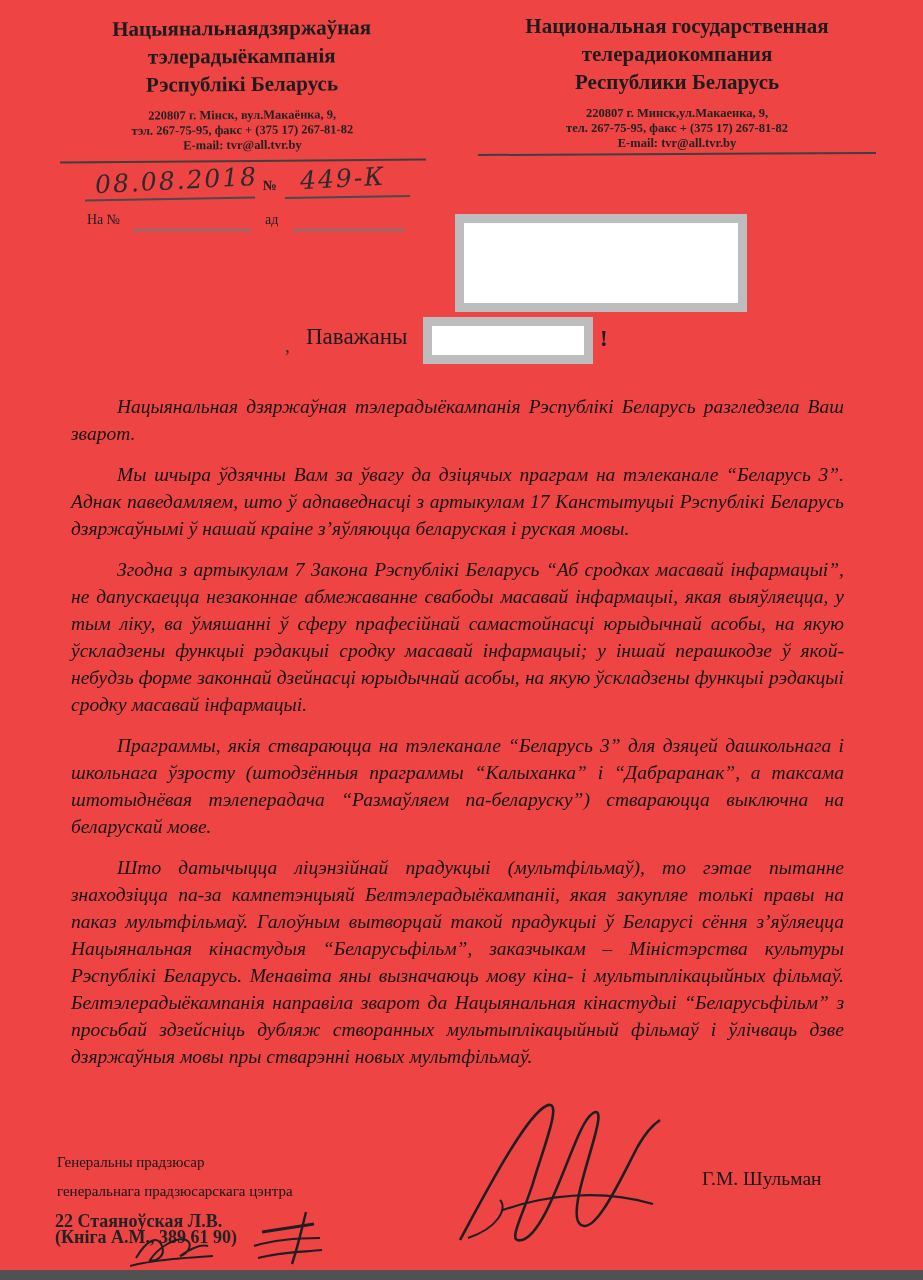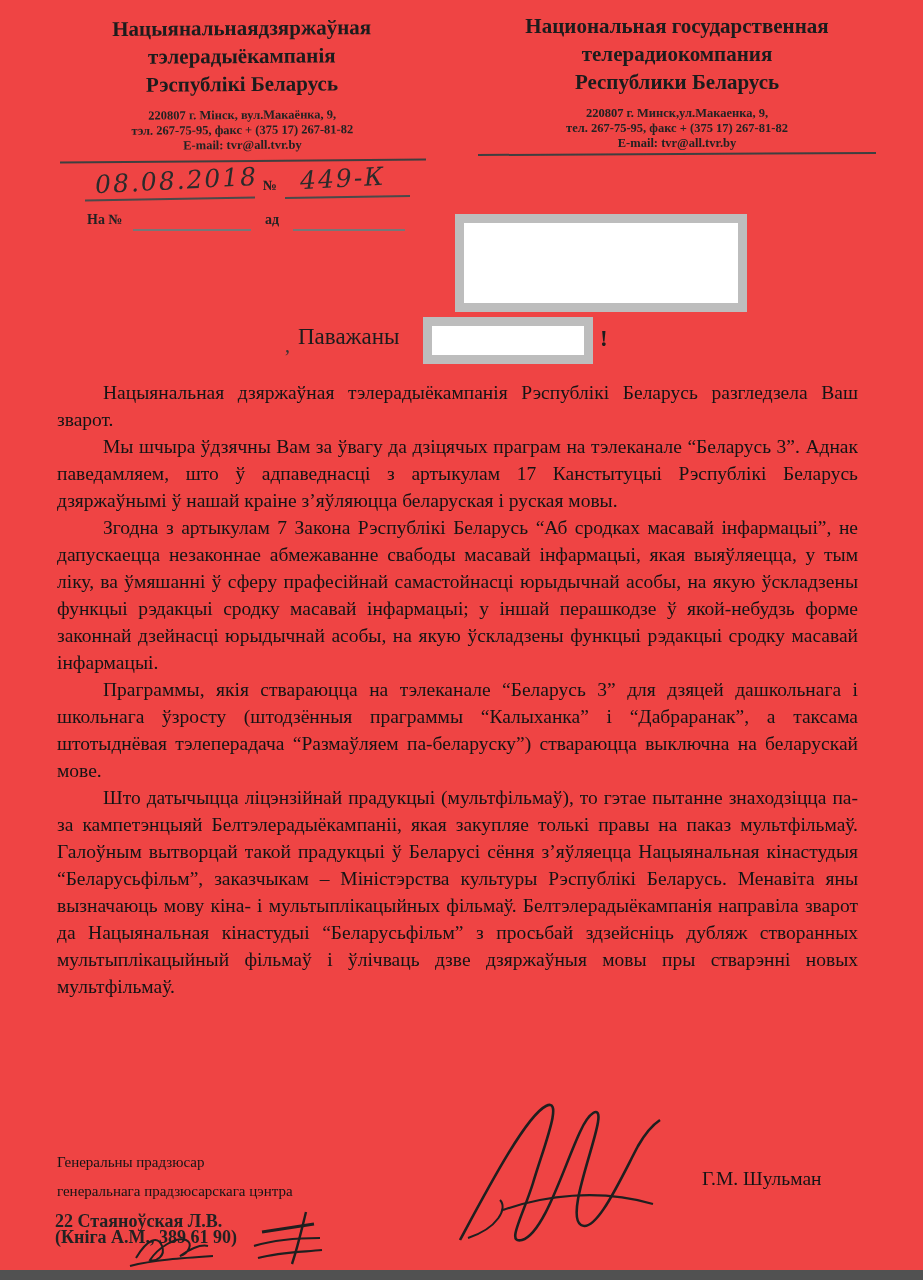--- a/index.html
+++ b/index.html
@@ -23,43 +23,43 @@
     font-family:"DejaVu Serif", serif; font-style:italic; font-size:25px;
     letter-spacing:2px; color:#2b2b2b; display:inline-block; transform:rotate(-3deg);
   }
   .ref-line1 { position:relative; height:36px; }
   .hw-date { position:absolute; left:10px; top:0; }
   .no-symbol { position:absolute; left:178px; top:12px; font-size:14px; font-weight:bold; color:#222; }
   .hw-number { position:absolute; left:215px; top:-2px; }
   .u { position:absolute; border-bottom:2px solid #4a4a4a; }
   .u-date { left:0;   top:32px; width:170px; transform:rotate(-1deg); }
   .u-num  { left:200px; top:30px; width:125px; transform:rotate(-1deg); }
-  .ref-line2 { position:relative; margin-top:10px; height:24px; font-size:14px; font-weight:bold; color:#222; }
+  .ref-line2 { position:relative; margin-top:10px; height:24px; font-size:14px; font-weight:normal; color:#222; }
   .na-no { position:absolute; left:2px; top:0; }
   .u-blank1 { left:48px;  top:17px; width:118px; border-bottom-color:#777; }
   .ad-label { position:absolute; left:180px; top:0; }
   .u-blank2 { left:208px; top:17px; width:112px; border-bottom-color:#777; }
 
   
   .redact { position:absolute; background:#ffffff; border:9px solid #bdbdbd; box-sizing:border-box; }
   .redact-address { left:455px; top:214px; width:292px; height:98px; }
   .redact-name    { left:423px; top:317px; width:170px; height:47px; }
 
   
   .salutation { position:absolute; left:288px; top:324px; font-size:23px; }
   .sal-mark { position:absolute; left:-4px; top:10px; font-size:20px; color:#333; }
-  .sal-text { margin-left:10px; }
+  .sal-text { margin-left:18px; }
   .sal-excl { position:absolute; left:312px; top:2px; font-weight:bold; }
 
   
   .body-text {
     position:absolute; left:57px; top:379px; width:801px;
     font-size:19.5px; line-height:27px; text-align:justify; color:#141414;
   }
-  .body-text p { margin:0; text-indent:46px; }
+  .body-text p { margin:14px; text-indent:46px;font-style:italic; }
 
   
   .sig-position { position:absolute; left:57px; top:1148px; font-size:15px; line-height:29px; color:#141414; }
   .sig-name { position:absolute; left:702px; top:1168px; font-size:19.5px; color:#141414; }
   .footnote { position:absolute; left:55px; top:1213px; font-size:18px; line-height:16px; font-weight:bold; color:#222; }
   .sig-svg { position:absolute; left:448px; top:1088px; }
   .scribble-a { position:absolute; left:128px; top:1228px; }
   .scribble-b { position:absolute; left:248px; top:1210px; }
   svg path { fill:none; stroke:#1f1f1f; }
 

